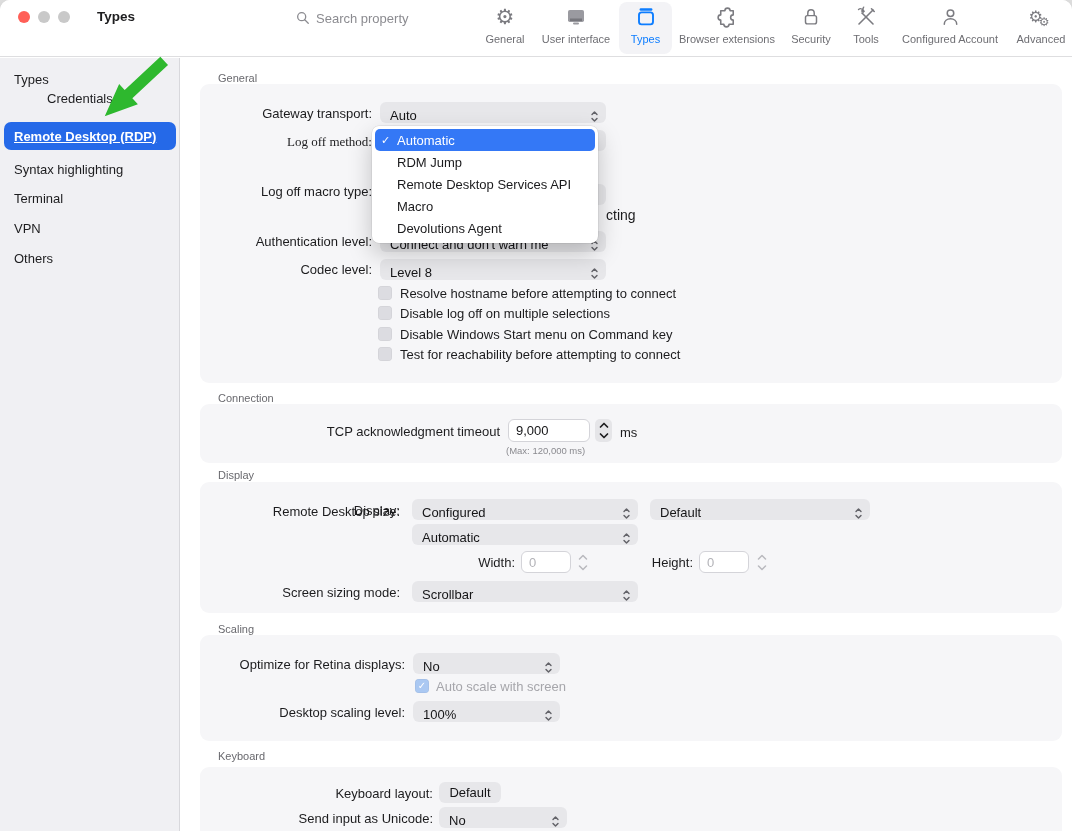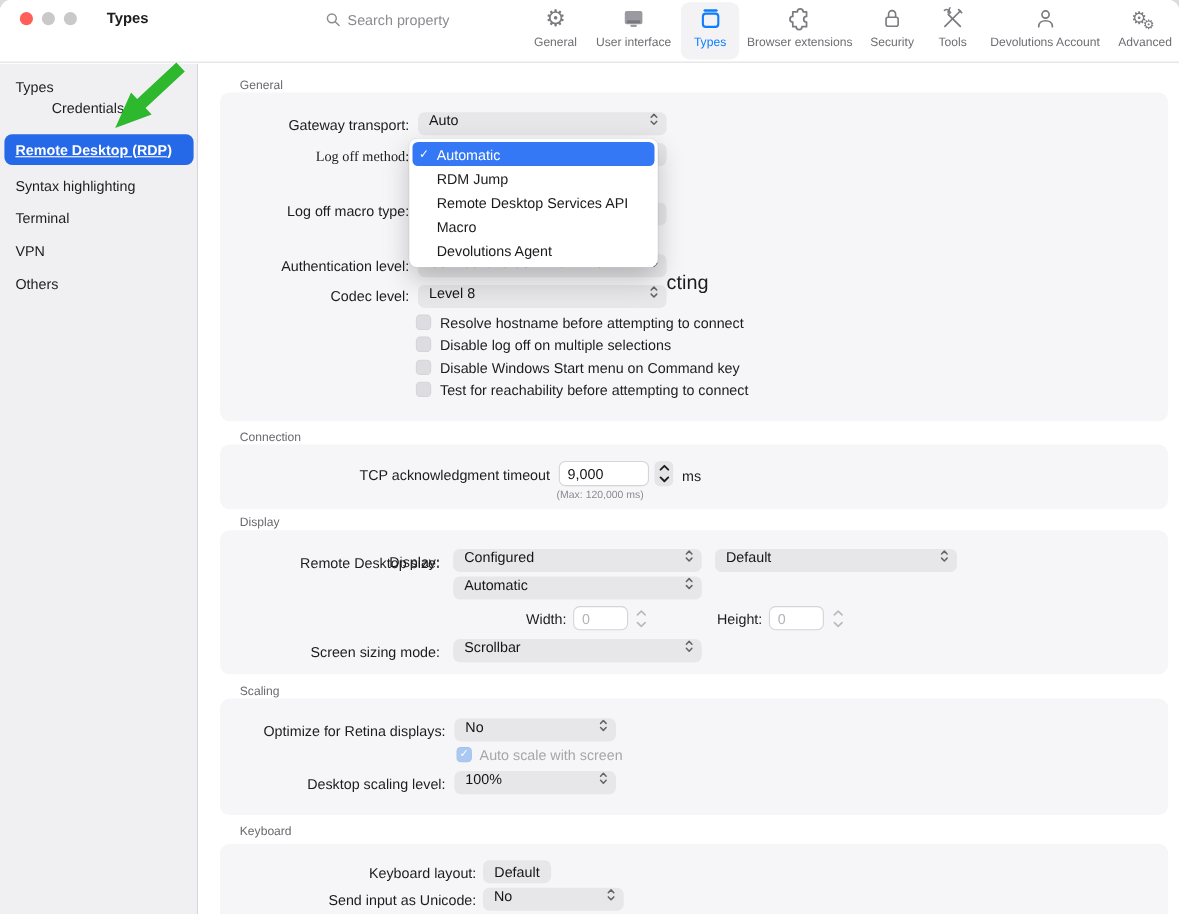--- a/index.html
+++ b/index.html
@@ -27,41 +27,41 @@
   
   .sidebar{position:absolute;left:0;top:58px;width:180px;height:773px;background:#f0f0f3;border-right:1px solid #d8d8dc;}
   .side-item{position:absolute;left:0;width:180px;height:17px;padding-left:14px;font-size:13px;color:#1d1d1f;display:flex;align-items:center;}
   .side-item.selected{left:4px;width:172px;height:28px;border-radius:7px;background:#2569e8;color:#ffffff;font-weight:700;padding-left:10px;text-decoration:underline;}
   
   .arrow-svg{position:absolute;pointer-events:none;}
   
   .sect-header{position:absolute;font-size:11px;color:#69696e;}
   .sect-box{position:absolute;background:#f6f6f8;border-radius:9px;}
   .label{position:absolute;font-size:13px;color:#1c1c1e;text-align:right;white-space:nowrap;}
-  .select{position:absolute;height:21px;background:#e7e7ea;border-radius:6px;display:flex;align-items:flex-start;padding:0 7px 0 10px;font-size:13px;color:#151517;}
+  .select{position:absolute;height:21px;background:#e7e7ea;border-radius:6px;display:flex;align-items:flex-end;padding:0 7px 0 10px;font-size:13px;color:#151517;}
   .select .val{flex:1;white-space:nowrap;overflow:hidden;}
   .btn-plain{position:absolute;height:21px;background:#e7e7ea;border-radius:6px;display:flex;align-items:center;justify-content:center;font-size:13px;color:#151517;}
   .cb{position:absolute;width:14px;height:14px;border-radius:4px;background:#dcdce1;box-shadow:inset 0 0 0 .5px rgba(0,0,0,.07);}
   .cb.checked-disabled{background:#aac8f2;}
   .cb.checked-disabled::after{content:"✓";color:#fff;font-size:10px;font-weight:700;display:block;text-align:center;line-height:14px;}
   .cb-label{position:absolute;font-size:13px;color:#1c1c1e;white-space:nowrap;}
   .cb-label.dim{color:#a6a6ab;}
   .numfield{position:absolute;height:23px;background:#fff;border:1px solid #d4d4d9;border-radius:6px;font-size:13px;color:#151517;padding:0 0 0 7px;outline:none;}
   .numfield.dim{color:#b3b3b8;height:22px;}
   .stepper{position:absolute;width:17px;height:23px;background:#e5e5e8;border-radius:5px;display:flex;flex-direction:column;align-items:center;justify-content:center;gap:2px;}
   .stepper.disabled{background:transparent;}
   .maxnote{position:absolute;font-size:9.5px;color:#8a8a8f;white-space:nowrap;}
   .unit{position:absolute;font-size:13px;color:#1c1c1e;}
   
   .menu{position:absolute;left:372px;top:126px;width:226px;height:117px;background:#ffffff;border-radius:7px;z-index:20;
         box-shadow:0 10px 24px rgba(0,0,0,.22),0 0 0 .5px rgba(0,0,0,.10);padding:3px 0;}
   .menu-row{height:22.2px;margin:0 3px;border-radius:5px;display:flex;align-items:center;font-size:13px;color:#1a1a1c;padding:0 6px;}
   .menu-row .chk{width:16px;font-size:11px;font-weight:700;}
   .menu-row.hl{background:#3478f6;color:#ffffff;}
-  .frag{position:absolute;font-size:18px;color:#1c1c1e;z-index:5;margin-top:40px;}
+  .frag{position:absolute;font-size:14px;color:#1c1c1e;z-index:5;}
 </style>
 </head>
 <body>
 
 <div class="window">
 
   <div class="titlebar">
     <div class="traffic t-red"></div>
     <div class="traffic t-yellow"></div>
     <div class="traffic t-green"></div>
@@ -128,21 +128,21 @@
       </div>
       <div class="lbl">Tools</div>
     </div>
     <div class="tab" style="left:885px;width:130px;">
       <div class="ic">
         <svg width="23" height="23" viewBox="0 0 24 24" fill="none" stroke="#7b7b80" stroke-width="1.6">
           <circle cx="12" cy="7.5" r="3.4"></circle>
             <path d="M5.5 19 c0-3.6 2.9-5.6 6.5-5.6 s6.5 2 6.5 5.6" stroke-linecap="round"></path>
         </svg>
       </div>
-      <div class="lbl">Devolutions Account</div>
+      <div class="lbl">Configured Account</div>
     </div>
     <div class="tab" style="left:1011px;width:60px;">
       <div class="ic">
           <span class="gear-lg">⚙</span>
           <span class="gear-sm">⚙</span>
         </div>
       <div class="lbl">Advanced</div>
     </div>
   </div>
 

